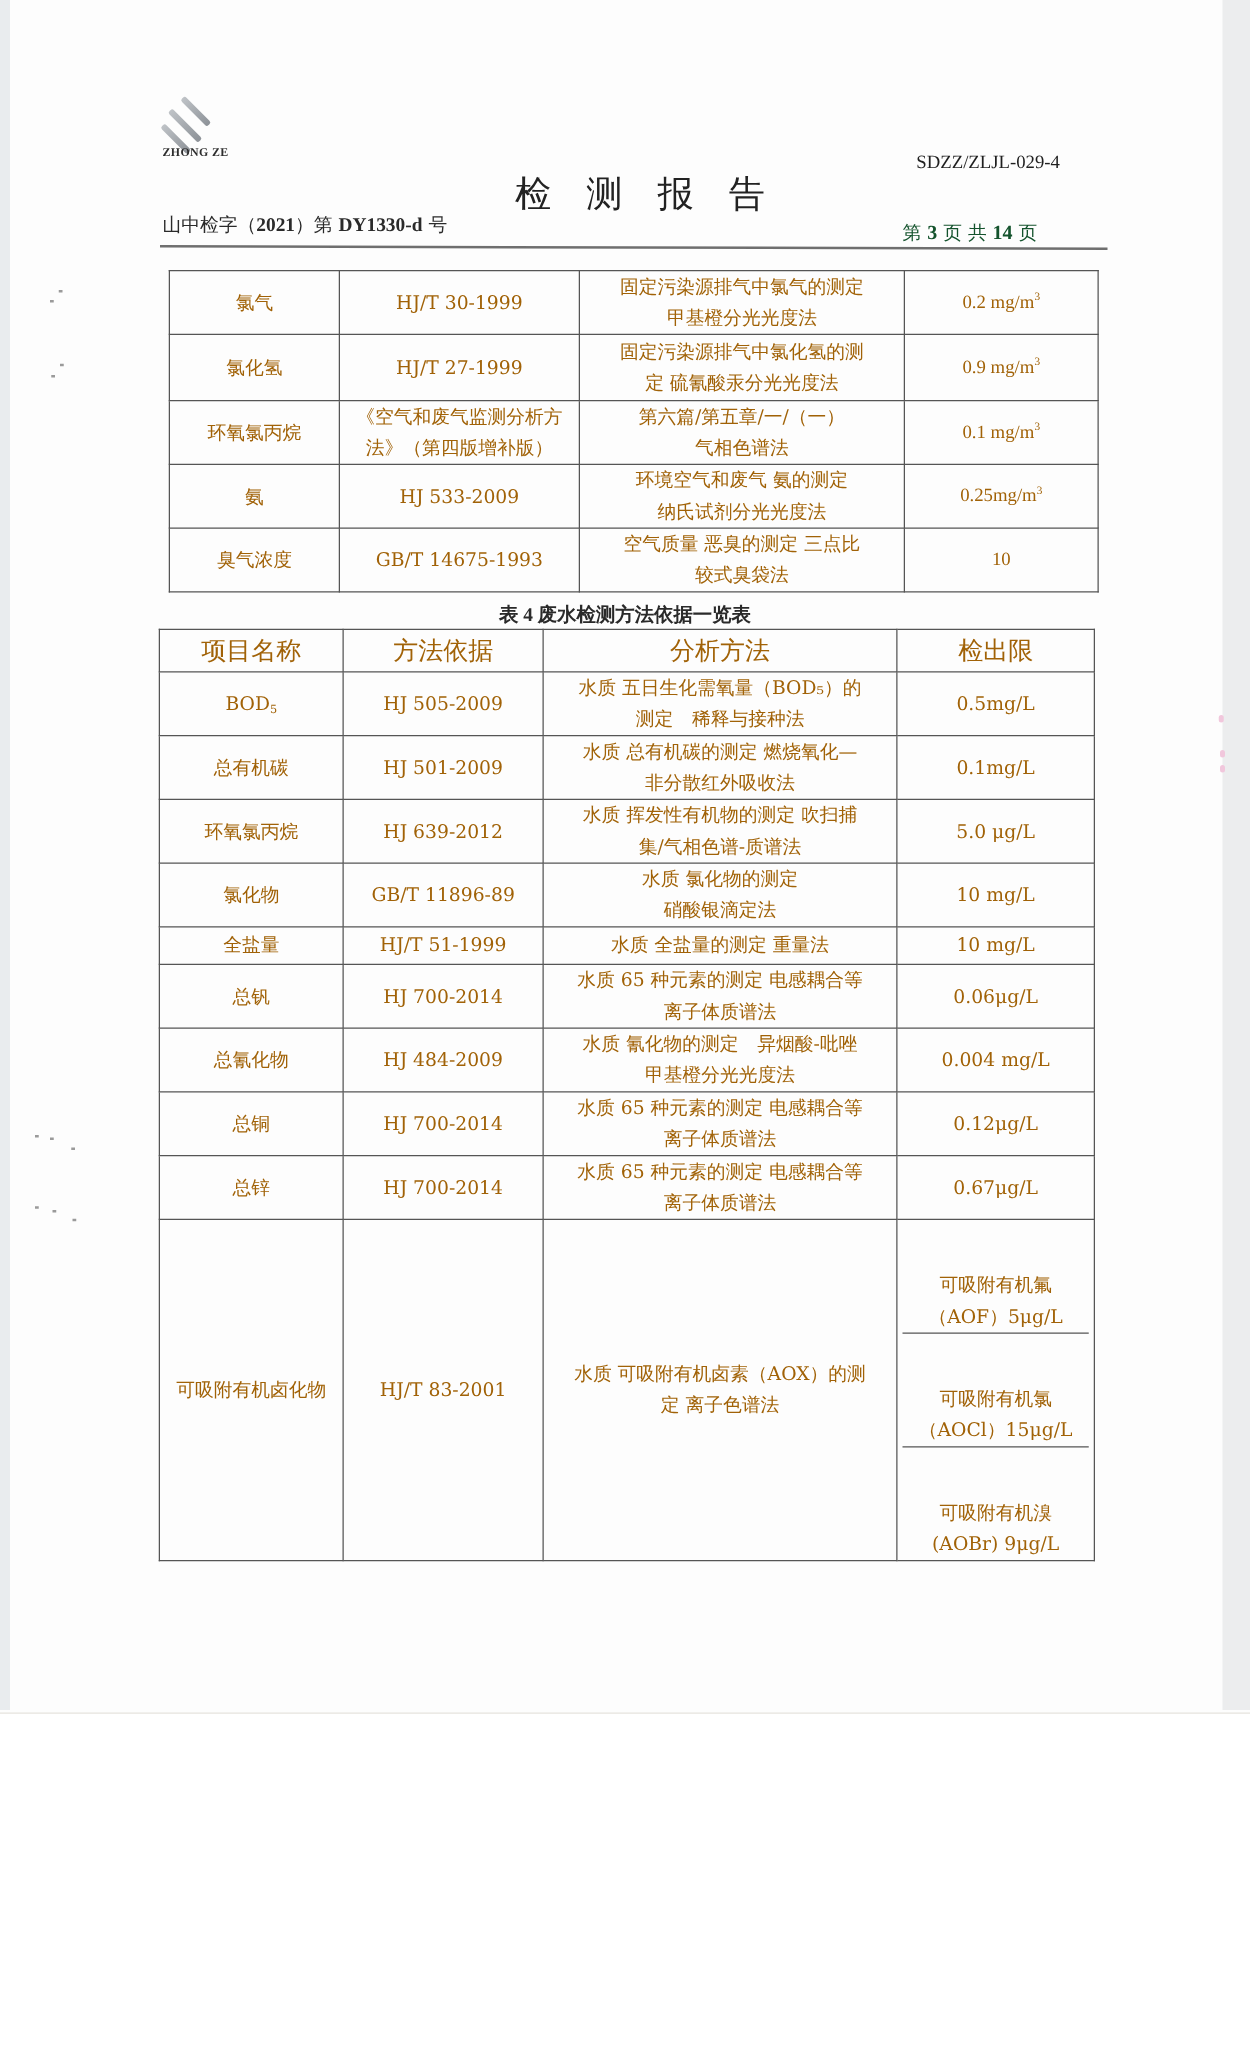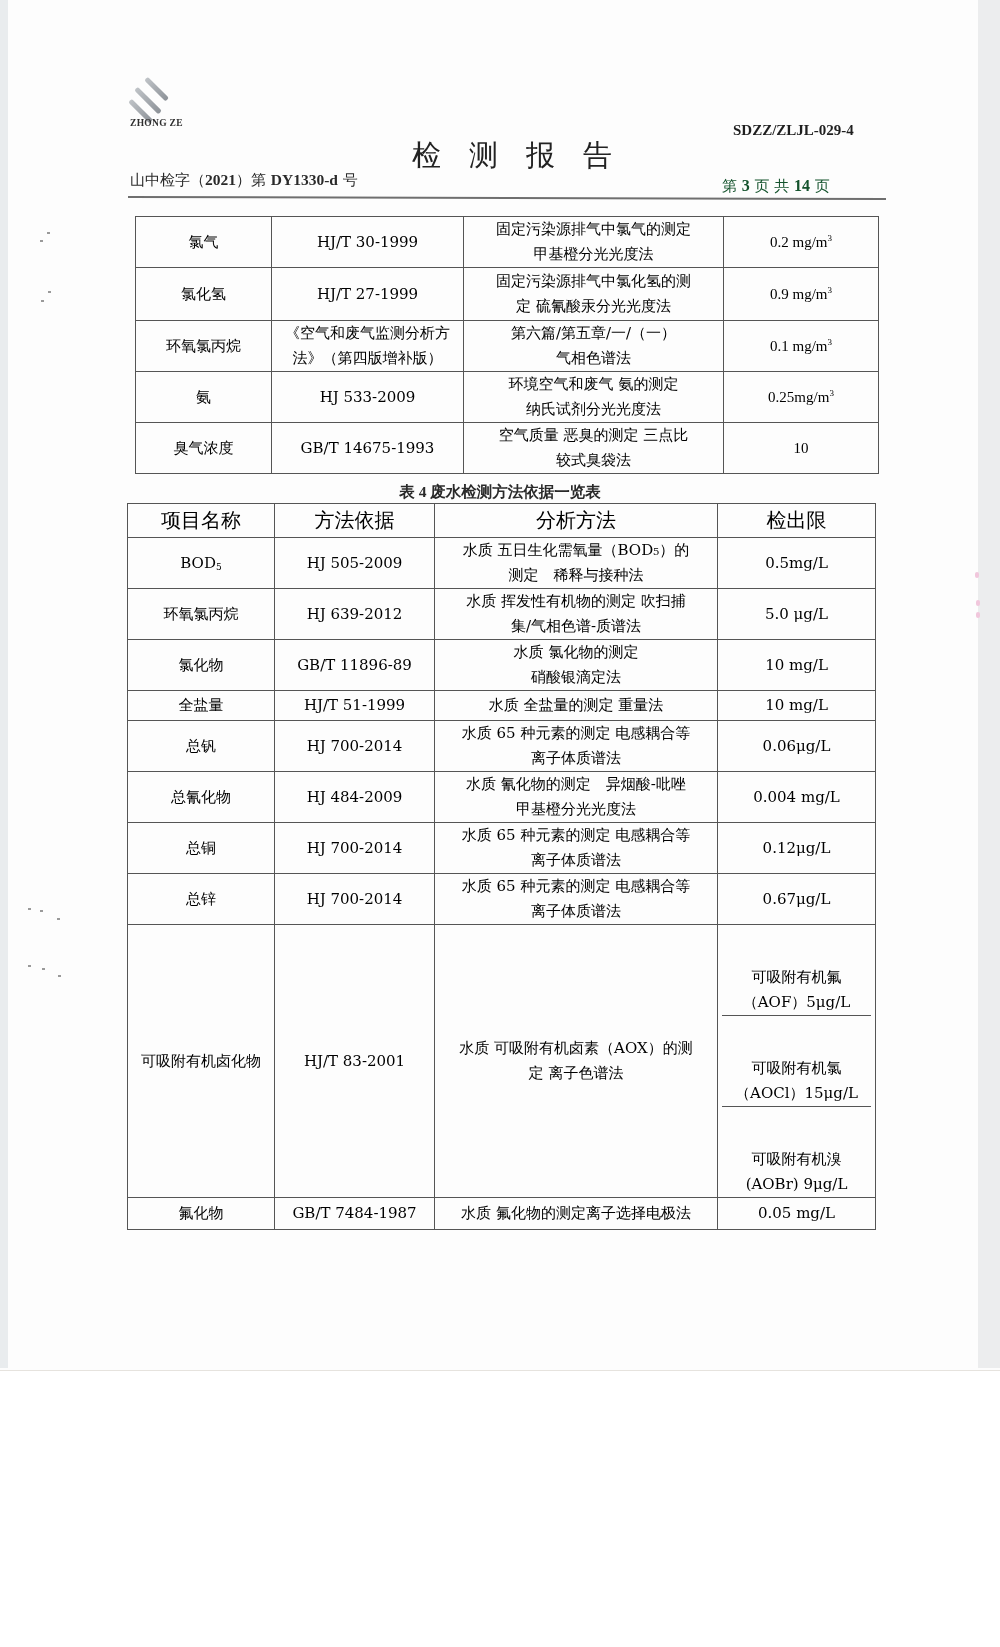--- a/index.html
+++ b/index.html
@@ -13,29 +13,29 @@
     }
     .edge-left { position:absolute; left:0; top:0; width:8px; height:1368px; background:#e9ecee; }
     .edge-right { position:absolute; left:978px; top:0; width:22px; height:1368px; background:#ecedee; }
     .speck { position:absolute; background:#9a9a9a; width:3px; height:2px; }
     .pink { position:absolute; background:#f1c7dc; width:4px; height:6px; border-radius:2px; }
 
     .logo { position:absolute; left:128px; top:74px; width:60px; height:60px; }
     .logo .bar { position:absolute; height:5px; background:linear-gradient(90deg,#bfc3c7,#8d9298); border-radius:2px; transform:rotate(45deg); transform-origin:left center; }
     .logo-text { position:absolute; left:130px; top:118px; font-family:Liberation Serif, serif; font-weight:bold; font-size:9.5px; color:#2e2e2e; letter-spacing:0.3px; }
 
-    .doc-code { position:absolute; left:733px; top:122px; font-weight:bold; font-size:15px; color:#1f1f1f; }
+    .doc-code { position:absolute; left:733px; top:122px; font-weight:normal; font-size:15px; color:#1f1f1f; }
     .doc-title { position:absolute; left:0; width:1000px; top:136px; text-align:center; font-size:29px; color:#222; letter-spacing:28px; padding-left:26px; }
     .report-no { position:absolute; left:130px; top:171px; font-size:15.5px; color:#2a2a2a; }
     .report-no b { font-weight:bold; }
     .page-no { position:absolute; left:722px; top:177px; font-size:16px; color:#14532d; }
     .page-no b { font-weight:bold; }
     .header-rule { position:absolute; left:128px; top:197px; width:758px; height:1.5px; background:#6f6f6f; transform:rotate(0.15deg); }
 
-    table.t { position:absolute; border-collapse:collapse; font-size:15px; color:#000000; table-layout:fixed; }
+    table.t { position:absolute; border-collapse:collapse; font-size:15px; color:#a16207; table-layout:fixed; }
     table.t td { border:1.2px solid #555; text-align:center; vertical-align:middle; line-height:25px; padding:0 4px; }
     .t1 { left:135px; top:216px; width:743px; }
     .t2 { left:127px; top:503px; width:748px; }
     .cn { font-family:"DejaVu Serif","Liberation Serif",serif; font-size:15px; }
     sup { font-size:9px; vertical-align:6px; line-height:0; }
     sub { font-size:9px; vertical-align:-2px; line-height:0; }
     .caption { position:absolute; left:0; width:1000px; top:482px; text-align:center; font-size:15.5px; font-weight:bold; color:#2a2a2a; }
     .hdr td { font-size:20px; }
     td.sub { padding:0; }
     .aox-cell { border-bottom:1.2px solid #555; line-height:25px;margin-top:40px; }
@@ -154,20 +154,29 @@
   <tr style="height:51px">
         <td class="cn"><span>BOD</span><sub>5</sub></td>
         <td class="cn">HJ 505-2009</td>
         <td class="cn">
           <div>水质 五日生化需氧量（BOD₅）的</div>
           <div>测定　稀释与接种法</div>
         </td>
         <td class="cn">0.5mg/L</td>
       </tr>
       <tr style="height:47px">
+        <td class="cn"><span>总有机碳</span></td>
+        <td class="cn">HJ 501-2009</td>
+        <td class="cn">
+          <div>水质 总有机碳的测定 燃烧氧化—</div>
+          <div>非分散红外吸收法</div>
+        </td>
+        <td class="cn">0.1mg/L</td>
+      </tr>
+      <tr style="height:47px">
         <td class="cn"><span>环氧氯丙烷</span></td>
         <td class="cn">HJ 639-2012</td>
         <td class="cn">
           <div>水质 挥发性有机物的测定 吹扫捕</div>
           <div>集/气相色谱-质谱法</div>
         </td>
         <td class="cn">5.0 μg/L</td>
       </tr>
       <tr style="height:50px">
         <td class="cn"><span>氯化物</span></td>
@@ -237,22 +246,14 @@
           <div class="aox-cell">
             <div>可吸附有机氯</div>
             <div>（AOCl）15μg/L</div>
           </div>
           <div class="aox-cell">
             <div>可吸附有机溴</div>
             <div>(AOBr) 9μg/L</div>
           </div>
         </td>
       </tr>
-      <tr style="height:32px">
-        <td class="cn"><span>氟化物</span></td>
-        <td class="cn">GB/T 7484-1987</td>
-        <td class="cn">
-          <div>水质 氟化物的测定离子选择电极法</div>
-        </td>
-        <td class="cn">0.05 mg/L</td>
-      </tr>
     </tbody>
 </table>
 
 </body></html>

